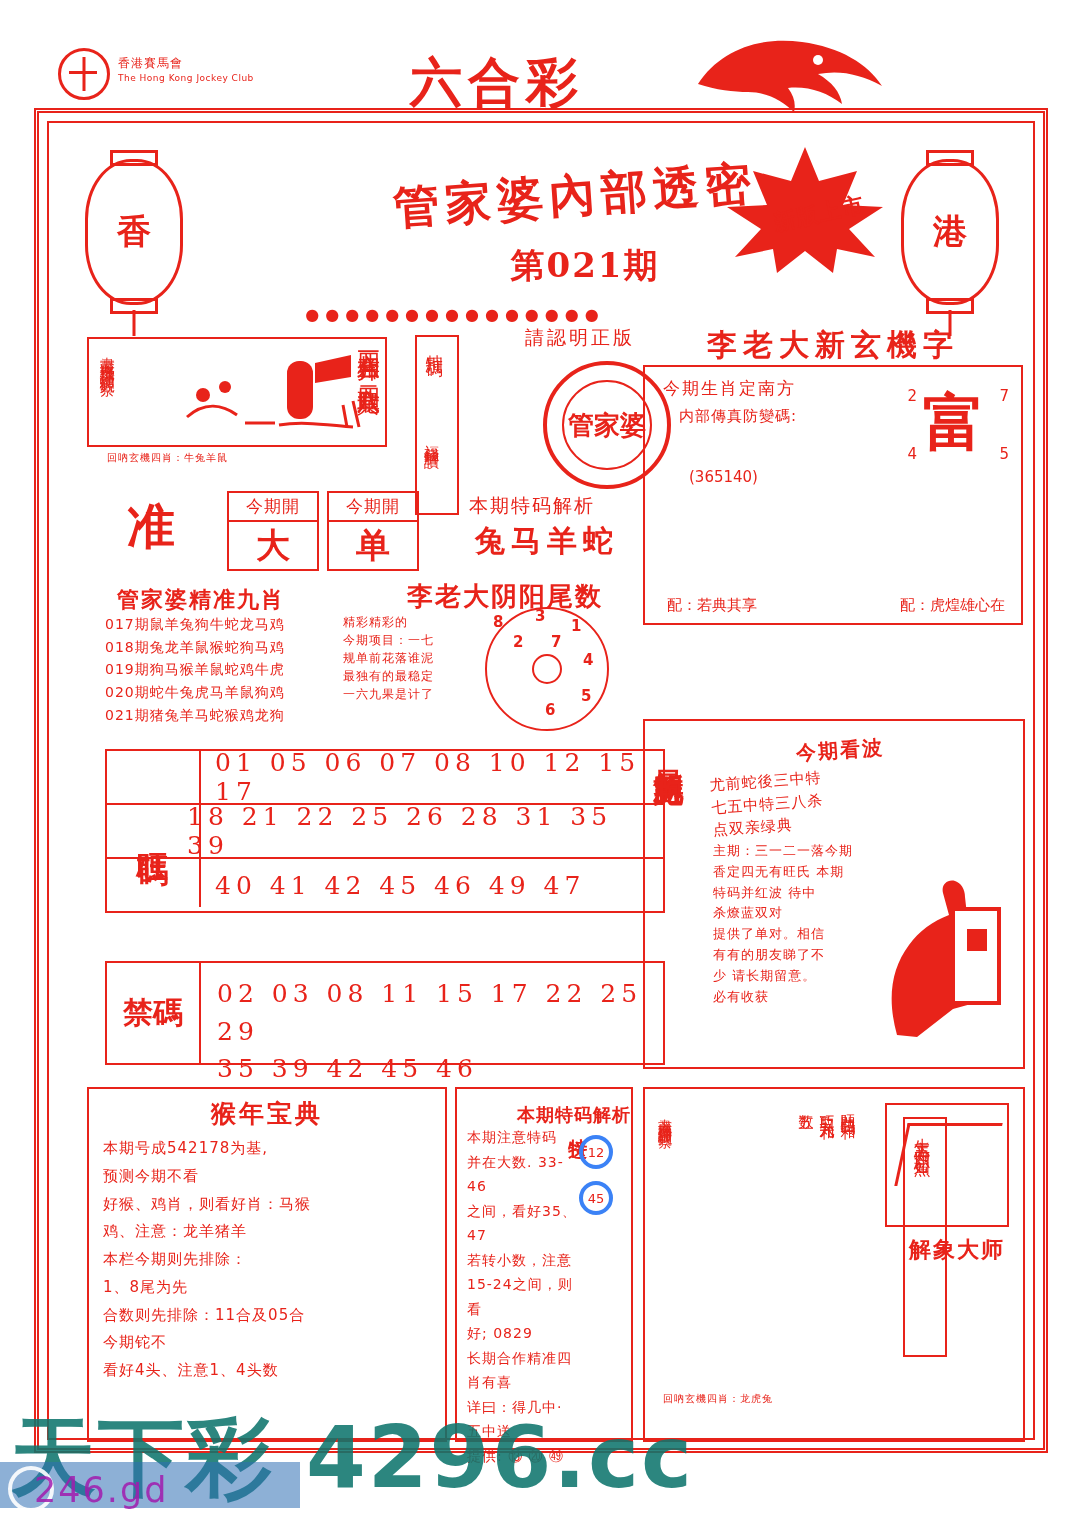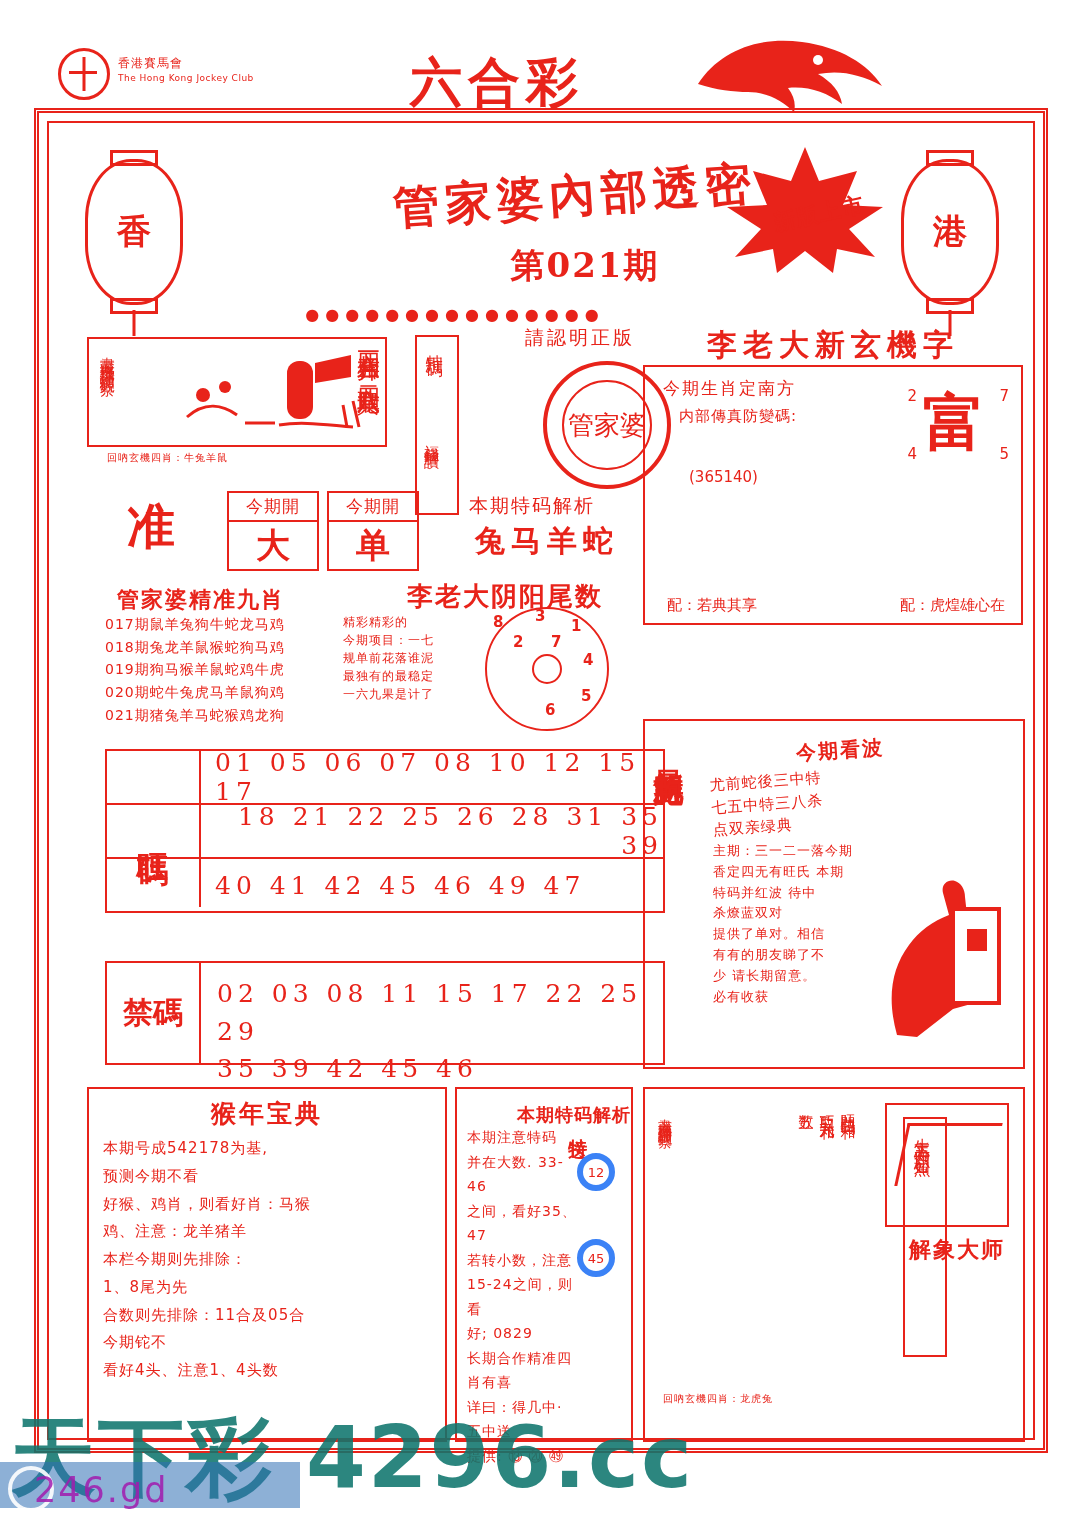--- a/index.html
+++ b/index.html
@@ -57,21 +57,21 @@
   .obs-cap{position:absolute;left:18px;bottom:-20px;font-size:10px;letter-spacing:1px;}
   .b-num{left:300px;top:206px;width:76px;height:130px;border:none;}
   .num-v{font-size:23px;line-height:1.22;letter-spacing:1px;}
   .tema{position:absolute;left:360px;top:206px;width:44px;height:180px;border:2px solid #e8231a;box-sizing:border-box;}
   .tema .t1{position:absolute;left:8px;top:4px;font-size:17px;line-height:1.1;}
   .tema .t2{position:absolute;left:6px;top:96px;font-size:15px;line-height:1.1;}
   .auth{position:absolute;left:470px;top:196px;font-size:19px;letter-spacing:3px;}
   .seal{position:absolute;left:488px;top:232px;width:120px;height:120px;border:4px solid #e8231a;border-radius:50%;
     display:flex;align-items:center;justify-content:center;}
   .seal .inner{width:86px;height:86px;border:2px solid #e8231a;border-radius:50%;display:flex;align-items:center;
-    justify-content:center;font-size:26px;font-weight:normal;}
+    justify-content:center;font-size:26px;font-weight:bold;}
 
   
   .b-xuan{left:588px;top:236px;width:380px;height:260px;}
   .xuan-title{position:absolute;left:588px;top:196px;width:380px;text-align:center;font-size:30px;font-weight:bold;
     letter-spacing:6px;font-family:"DejaVu Serif","Liberation Serif",serif;}
   .xuan-l1{position:absolute;left:18px;top:10px;font-size:17px;letter-spacing:2px;}
   .xuan-l2{position:absolute;left:34px;top:40px;font-size:15px;letter-spacing:1px;}
   .xuan-l3{position:absolute;left:44px;top:64px;font-size:15px;margin-top:37px;}
   .bigchar{position:absolute;right:36px;top:14px;font-size:62px;font-weight:bold;font-family:"DejaVu Serif","Liberation Serif",serif;}
   .cnr{position:absolute;font-size:15px;}
@@ -125,22 +125,22 @@
   .b-monkey{left:32px;top:958px;width:360px;height:355px;}
   .mk-title{position:absolute;left:0;top:8px;width:100%;text-align:center;font-size:25px;font-weight:bold;letter-spacing:3px;
     font-family:"DejaVu Serif","Liberation Serif",serif;}
   .mk-body{position:absolute;left:14px;top:46px;right:12px;font-size:15px;line-height:1.85;letter-spacing:1px;}
 
   .b-tema{left:400px;top:958px;width:178px;height:355px;}
   .tm-title{position:absolute;left:0;top:6px;width:100%;text-align:right;font-size:18px;font-weight:bold;letter-spacing:1px;margin-top:8px;}
   .tm-body{position:absolute;left:10px;top:36px;width:110px;font-size:14px;line-height:1.75;letter-spacing:1px;}
   .tm-side{position:absolute;right:6px;top:34px;width:58px;text-align:center;}
   .tm-side .t{font-size:19px;font-weight:bold;line-height:1.15;}
-  .ball{width:26px;height:26px;border:6px solid #3b82f6;border-radius:50%;display:inline-flex;align-items:center;
-    justify-content:center;font-size:13px;margin:24px auto;}
+  .ball{width:26px;height:26px;border:4px solid #3b82f6;border-radius:50%;display:inline-flex;align-items:center;
+    justify-content:center;font-size:13px;margin:6px auto;}
 
   .b-master{left:588px;top:958px;width:382px;height:355px;}
   .ms-vt{position:absolute;left:10px;top:18px;font-size:14px;line-height:1.4;letter-spacing:2px;}
   .ms-vt2{position:absolute;left:150px;top:14px;font-size:15px;line-height:1.4;letter-spacing:2px;}
   .ms-cap{position:absolute;left:18px;bottom:34px;font-size:10px;letter-spacing:1px;}
   .ms-stamp{position:absolute;right:14px;top:14px;width:120px;height:120px;border:2px solid #e8231a;}
   .ms-stamp .h{position:absolute;left:14px;top:18px;width:92px;height:60px;border-top:3px solid #e8231a;border-left:3px solid #e8231a;transform:skewX(-12deg);}
   .ms-master{position:absolute;right:18px;top:146px;font-size:22px;font-weight:bold;letter-spacing:2px;}
   .ms-tall{position:absolute;left:258px;top:28px;width:44px;height:240px;border:2px solid #e8231a;box-sizing:border-box;}
   .ms-tall .v{position:absolute;left:8px;top:6px;font-size:16px;line-height:1.12;}
@@ -288,21 +288,21 @@
       <span class="s" style="left:94px;top:78px;">5</span>
       <span class="s" style="left:58px;top:92px;">6</span>
     </div>
 
     <div class="tbl">
       <div class="row">
         <div class="lab" style="position:absolute;left:0;top:0;height:156px;border-right:2px solid #e8231a;width:92px;">旺碼</div>
         <div class="nums" style="margin-left:92px;">01 05 06 07 08 10 12 15 17</div>
       </div>
       <div class="row">
-        <div class="nums" style="margin-left:80px;text-align:right;">18 21 22 25 26 28 31 35 39</div>
+        <div class="nums" style="margin-left:64px;">18 21 22 25 26 28 31 35 39</div>
       </div>
       <div class="row">
         <div class="nums" style="margin-left:92px;">40 41 42 45 46 49 47</div>
       </div>
     </div>
 
     <div class="tbl2">
       <div class="lab">禁碼</div>
       <div class="nums">
         <div>02 03 08 11 15 17 22 25 29</div>

